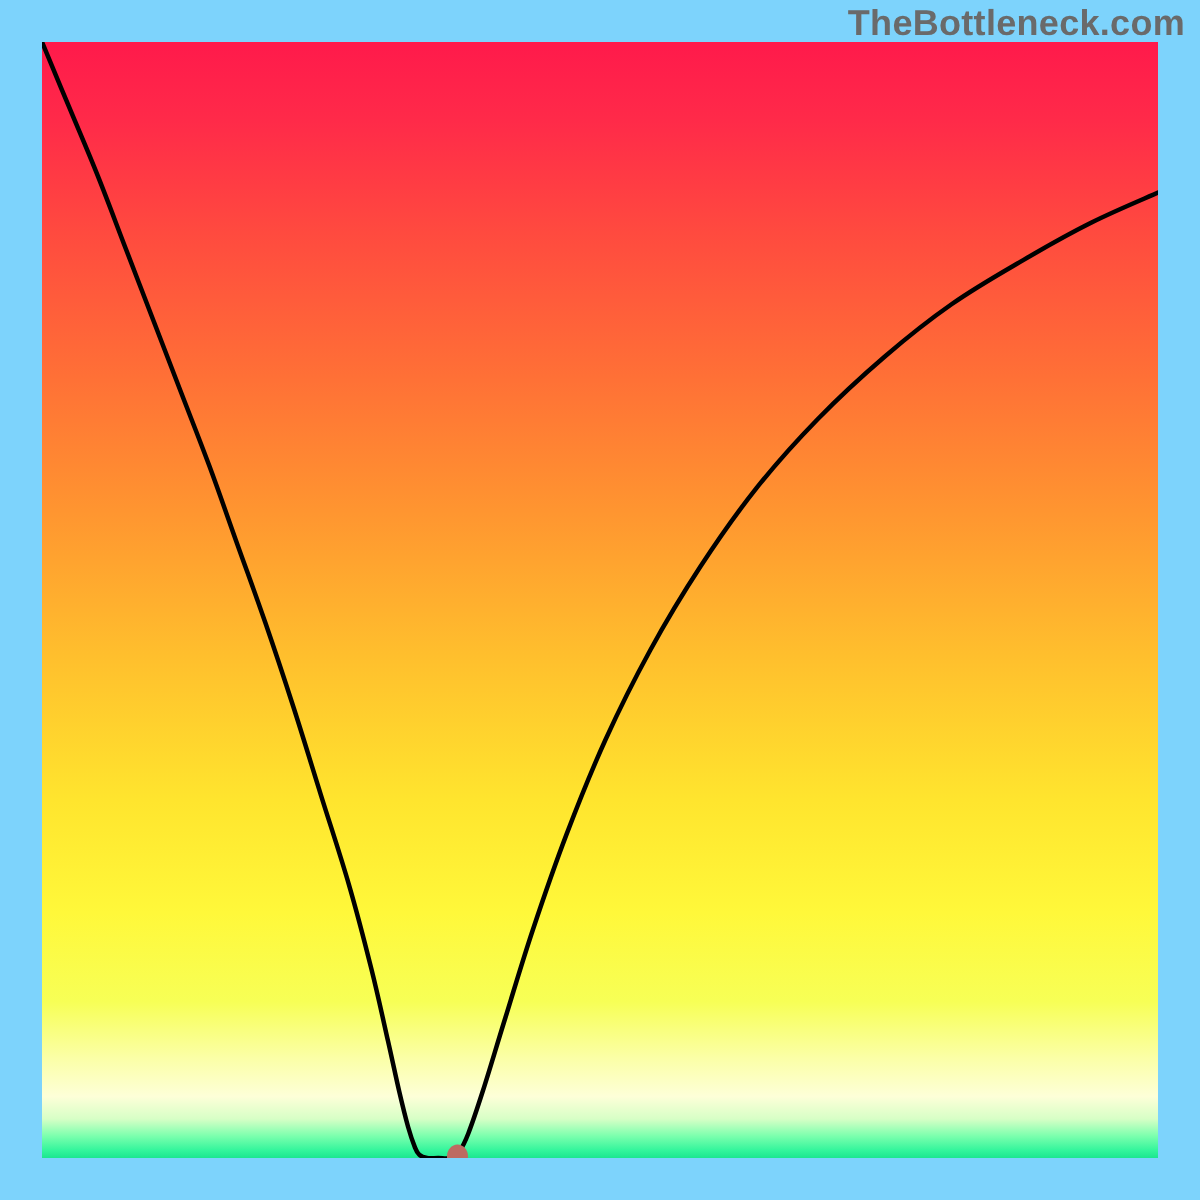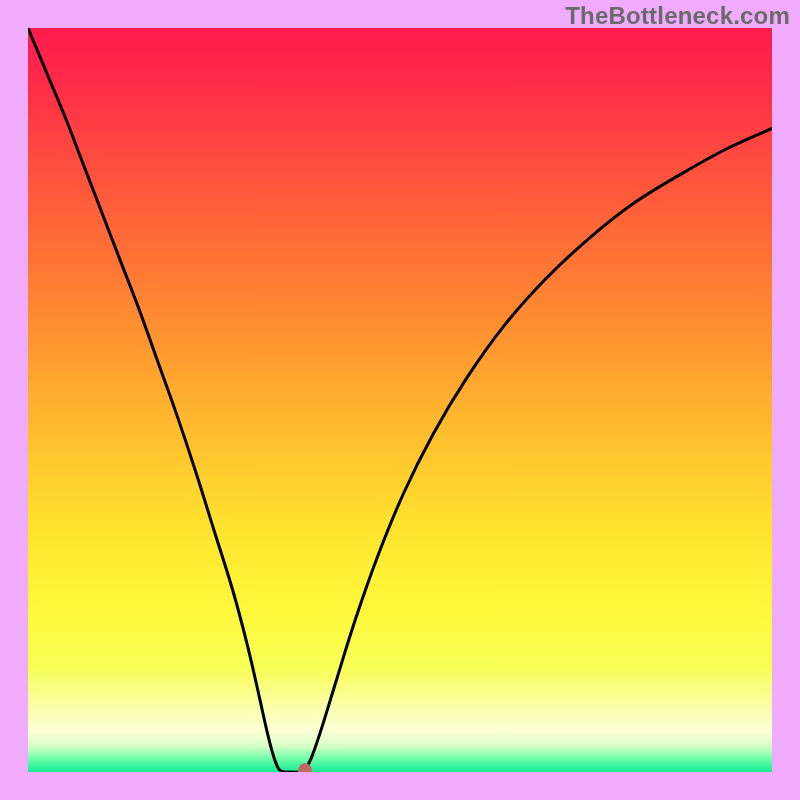--- a/index.html
+++ b/index.html
@@ -1,21 +1,21 @@
 <!DOCTYPE html>
 <html><head>
 <meta charset="utf-8">
 <style>
   * { margin: 0; padding: 0; box-sizing: border-box; }
   html, body { width: 800px; height: 800px; overflow: hidden; background: #000; }
   .frame {
     position: relative;
     width: 800px;
     height: 800px;
-    background: #f0abfc;
+    background: #7dd3fc;
   }
   .watermark {
     position: absolute;
     top: 2px;
     right: 10px;
     font-family: Arial, Helvetica, sans-serif;
     font-size: 24px;
     font-weight: 600;
     color: #6a6a6a;
     letter-spacing: 0.2px;

